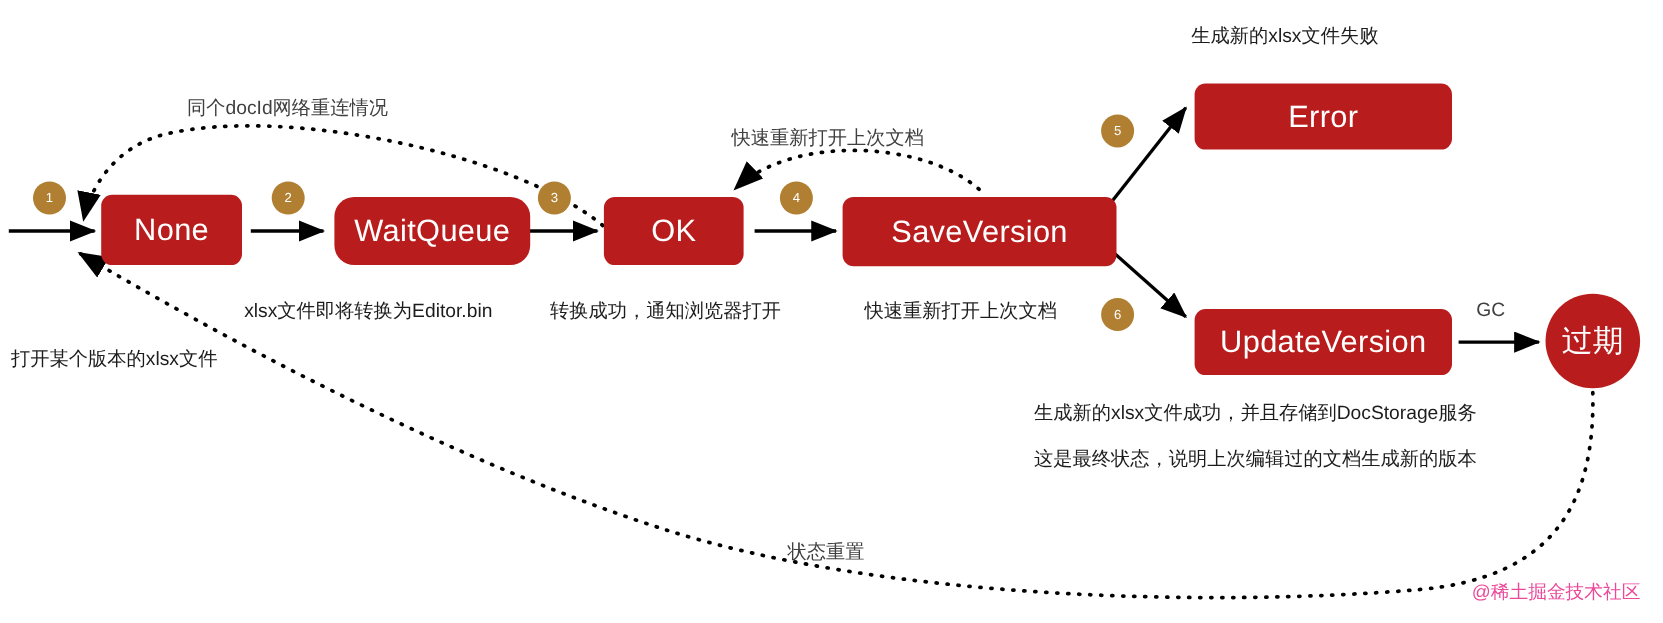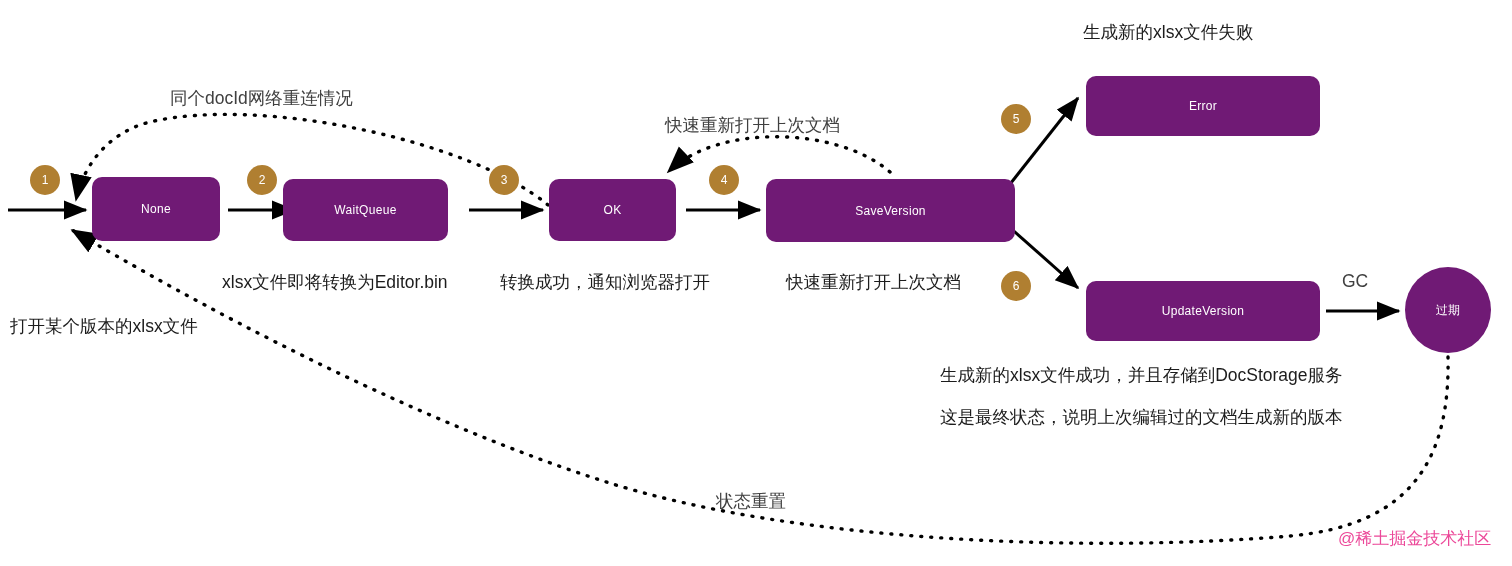--- a/index.html
+++ b/index.html
@@ -25,23 +25,23 @@
     width: 1512px;
     height: 566px;
     pointer-events: none;
   }
   .node {
     position: absolute;
     display: flex;
     align-items: center;
     justify-content: center;
     color: #ffffff;
-    background: #701a75;
+    background: #b91c1c;
     border-radius: 10px;
-    font-size: 12px;
+    font-size: 28px;
     letter-spacing: 0.3px;
     box-sizing: border-box;
   }
   .node.circle {
     border-radius: 50%;
   }
   .node-label {
     display: block;
     line-height: 1;
   }
@@ -113,21 +113,21 @@
 
     <path d="M890,172 C840,128 720,122 668,172" stroke="#000000" stroke-width="3.4" fill="none" stroke-linecap="round" stroke-dasharray="1 9" marker-end="url(#arrowdot)"></path>
 
     <path d="M1448,357 C1450,455 1415,525 1290,536 C1100,552 800,545 600,480 C400,415 190,300 72,230" stroke="#000000" stroke-width="3.4" fill="none" stroke-linecap="round" stroke-dasharray="1 9" marker-end="url(#arrowdot)"></path>
   </svg>
 
   <div class="node" style="left:92px; top:177px; width:128px; height:64px;">
     <span class="node-label">None</span>
   </div>
 
-  <div class="node" style="left:283px; top:179px; width:165px; height:62px;">
+  <div class="node" style="left:304px; top:179px; width:178px; height:62px;border-radius:18px;">
     <span class="node-label">WaitQueue</span>
   </div>
 
   <div class="node" style="left:549px; top:179px; width:127px; height:62px;">
     <span class="node-label">OK</span>
   </div>
 
   <div class="node" style="left:766px; top:179px; width:249px; height:63px;">
     <span class="node-label">SaveVersion</span>
   </div>

